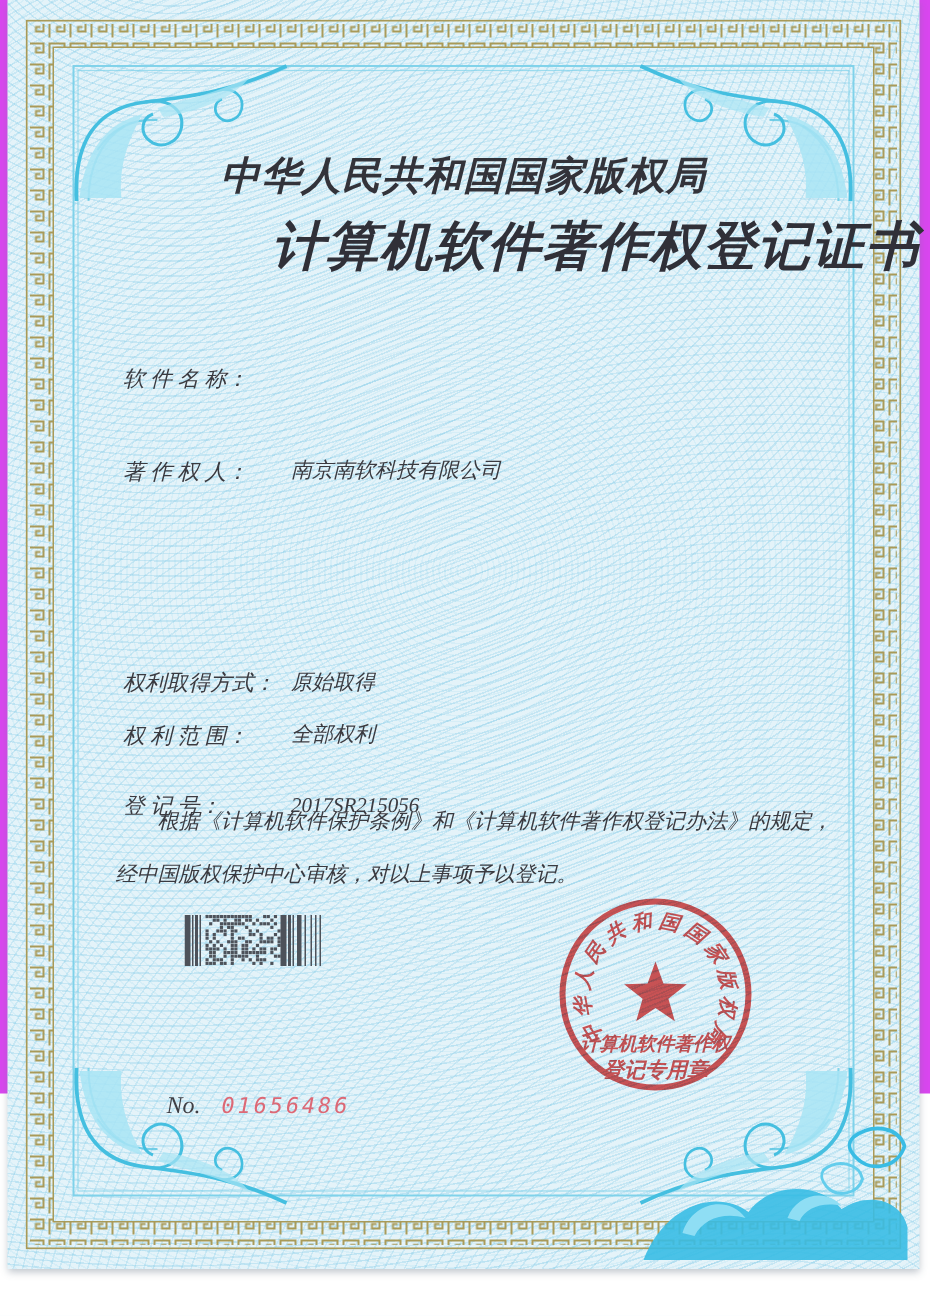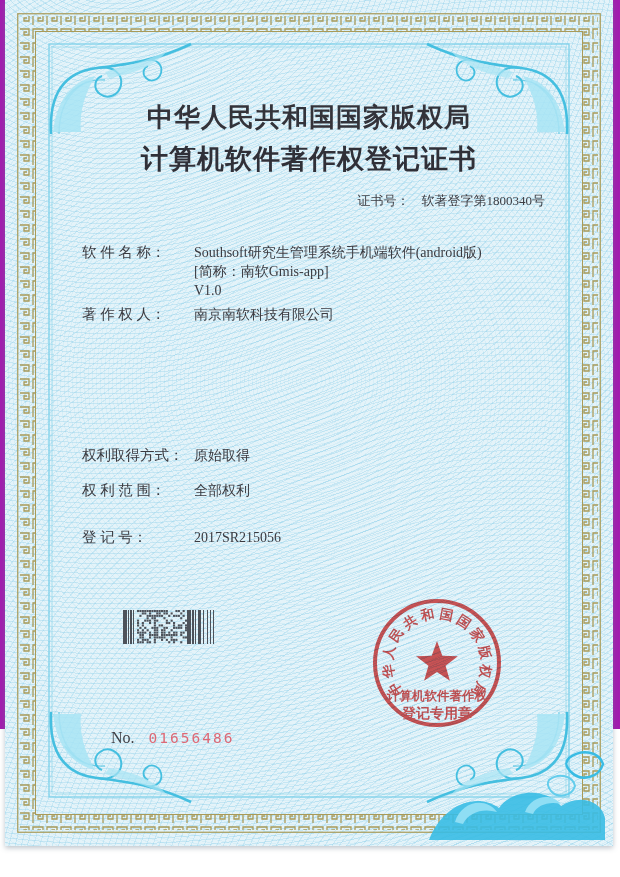--- a/index.html
+++ b/index.html
@@ -6,37 +6,37 @@
     --seal-red:#dc4343;
     --serial-red:#dd6875;
     --gold:#a99a58;
     --orn:#45bfe0;
     --orn-light:#a8e4f4;
     --paper:#e4f3f9;
     --ink:#3a3a40;
   }
   html,body{margin:0;padding:0;width:620px;height:877px;overflow:hidden;background:#ffffff;}
   body{font-family:"Liberation Serif","DejaVu Serif",serif;color:var(--ink);}
-  .page{position:relative;width:620px;height:729px;background:#a21caf;}
+  .page{position:relative;width:620px;height:729px;background:#d946ef;font-style:italic;}
   .paper{
     position:absolute;left:5px;top:0;width:608px;height:846px;
     background-color:var(--paper);
     background-image:
       repeating-radial-gradient(circle at 18% -12%, rgba(125,200,230,.30) 0 1px, transparent 1px 5px),
       repeating-radial-gradient(circle at 85% 115%, rgba(125,200,230,.26) 0 1px, transparent 1px 6px),
       repeating-radial-gradient(circle at 50% 45%, rgba(150,215,238,.18) 0 1px, transparent 1px 4px);
     box-shadow:0 2px 5px rgba(110,125,140,.45);
   }
   svg{display:block;}
   .frame{position:absolute;left:12px;top:13px;}
   .ornaments{position:absolute;left:0;top:0;pointer-events:none;}
   .authority{position:absolute;left:0;top:100px;width:100%;text-align:center;
     font-size:26px;font-weight:700;letter-spacing:1px;color:#33333a;}
-  .cert-title{position:absolute;left:0;top:141px;width:100%;text-align:center;
-    font-size:27px;font-weight:700;letter-spacing:1px;color:#303038;}
+  .cert-title{position:absolute;left:0;top:141px;width:100%;text-align:right;
+    font-size:35px;font-weight:700;letter-spacing:1px;color:#303038;}
   .cert-no{position:absolute;top:192px;right:68px;font-size:13px;color:#3c3c42;}
   .cert-no .gap{display:inline-block;width:12px;}
   .row{position:absolute;left:77px;display:flex;font-size:14.5px;color:var(--ink);margin-top:24px;}
   .row .lbl{width:112px;flex:none;}
   .row .val{font-size:14px;line-height:19px;}
   .row .val .vline{white-space:nowrap;}
   .statement{position:absolute;left:72px;top:531px;width:478px;
     font-size:14px;line-height:35px;text-indent:2em;text-align:justify;color:var(--ink);}
   .barcode{position:absolute;left:118px;top:610px;}
   .issue-date{position:absolute;left:342px;top:722px;font-size:17.5px;letter-spacing:1px;
@@ -96,31 +96,23 @@
         <path d="M0,140 C14,104 48,92 70,108 C84,88 118,88 132,106 C150,94 172,100 176,118 L176,140 Z" fill="#39bce4" opacity=".9"></path>
         <path d="M26,122 c6,-20 30,-26 42,-10 c-14,-4 -28,0 -34,12 Z" fill="#8fdef4"></path>
         <path d="M96,112 c6,-16 26,-20 36,-8 c-12,-3 -24,1 -28,10 Z" fill="#8fdef4"></path>
         <path d="M140,58 c14,-10 30,-6 34,6 c-4,14 -22,18 -32,8 c-6,-6 -6,-10 -2,-14 Z" fill="none" stroke="#39bce4" stroke-width="2.5"></path>
         <path d="M120,80 c10,-8 24,-4 26,6 c-3,10 -17,13 -24,5 c-4,-5 -4,-8 -2,-11 Z" fill="none" stroke="#63cdec" stroke-width="2"></path>
       </g>
     </svg>
 
     <div class="authority">中华人民共和国国家版权局</div>
     <div class="cert-title">计算机软件著作权登记证书</div>
-    <div class="cert-no">
-      <span>证书号：</span><span class="gap"></span><span>软著登字第1800340号</span>
-    </div>
 
     <div class="row" style="top:219px">
       <div class="lbl">软 件 名 称：</div>
-      <div class="val">
-        <div class="vline">Southsoft研究生管理系统手机端软件(android版)</div>
-        <div class="vline">[简称：南软Gmis-app]</div>
-        <div class="vline">V1.0</div>
-      </div>
     </div>
     <div class="row" style="top:281px">
       <div class="lbl">著 作 权 人：</div>
       <div class="val">
           <div class="vline">南京南软科技有限公司</div>
         </div>
     </div>
     <div class="row" style="top:457px">
       <div class="lbl">权 利 范 围：</div>
       <div class="val">
@@ -133,20 +125,21 @@
           <div class="vline">原始取得</div>
         </div>
     </div>
     <div class="row" style="top:504px">
       <div class="lbl">登    记    号：</div>
       <div class="val">
           <div class="vline">2017SR215056</div>
         </div>
     </div>
 
+    <div class="statement">根据《计算机软件保护条例》和《计算机软件著作权登记办法》的规定，经中国版权保护中心审核，对以上事项予以登记。</div>
 
     <svg class="barcode" width="94" height="34" viewBox="0 0 94 34">
         <rect x="0" y="0" width="4" height="34" class="bar"></rect>
         <rect x="5" y="0" width="1" height="34" class="bar"></rect>
         <rect x="7" y="0" width="2" height="34" class="bar"></rect>
         <rect x="10" y="0" width="1" height="34" class="bar"></rect>
         <rect x="14" y="0" width="2.1" height="2.1" class="bar"></rect>
         <rect x="14" y="9.6" width="2.1" height="2.1" class="bar"></rect>
         <rect x="14" y="12" width="2.1" height="2.1" class="bar"></rect>
         <rect x="14" y="14.4" width="2.1" height="2.1" class="bar"></rect>

